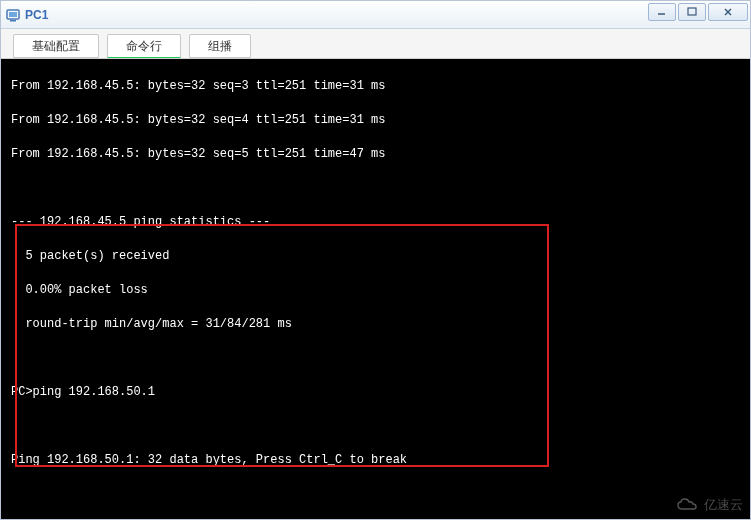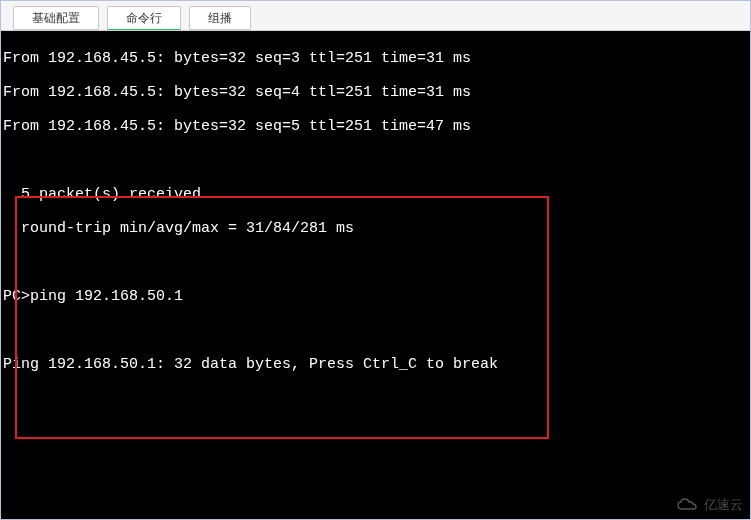--- a/index.html
+++ b/index.html
@@ -89,23 +89,23 @@
       border-bottom: 1px solid #22c55e;
       background: #fff;
       position: relative;
       z-index: 2;
     }
     .terminal {
       flex: 1;
       background: #000;
       color: #fff;
       font-family: "Courier New", monospace;
-      font-size: 15px;
+      font-size: 12px;
       line-height: 17px;
-      padding: 2px 2px;
+      padding: 2px 10px;
       overflow: hidden;
       position: relative;
       white-space: pre;
     }
     .highlight-box {
       position: absolute;
       border: 2px solid #d82020;
       left: 14px;
       top: 165px;
       width: 534px;
@@ -132,33 +132,63 @@
     .watermark-text {
       font-size: 13px;
       color: #888;
       font-family: Liberation Sans, sans-serif;
     }
   </style>
 </head>
 <body>
 
 <div class="window">
+  <div class="title-bar">
+    <span class="title-icon">
+      <svg width="16" height="16" viewBox="0 0 16 16">
+        <rect x="2" y="3" width="12" height="9" rx="1" fill="none" stroke="#4a7ab8" stroke-width="1.5"></rect>
+        <rect x="4" y="5" width="8" height="5" fill="#6fa8dc"></rect>
+        <rect x="5" y="13" width="6" height="1.5" fill="#4a7ab8"></rect>
+      </svg>
+    </span>
+    <span class="title-text">PC1</span>
+    <div class="window-controls">
+      <div class="win-btn">
+        <svg width="10" height="10" viewBox="0 0 10 10">
+            <line x1="1" y1="7" x2="8" y2="7" stroke="#3a5a7a" stroke-width="1.5"></line>
+          </svg>
+      </div>
+      <div class="win-btn">
+        <svg width="10" height="10" viewBox="0 0 10 10">
+            <rect x="1" y="1" width="8" height="7" fill="none" stroke="#3a5a7a" stroke-width="1.2"></rect>
+          </svg>
+      </div>
+      <div class="win-btn close">
+        <svg width="10" height="10" viewBox="0 0 10 10">
+            <line x1="2" y1="2" x2="8" y2="8" stroke="#3a5a7a" stroke-width="1.5"></line>
+            <line x1="8" y1="2" x2="2" y2="8" stroke="#3a5a7a" stroke-width="1.5"></line>
+          </svg>
+      </div>
+    </div>
+  </div>
 
   <div class="tab-bar">
     <div class="tab">基础配置</div>
     <div class="tab active">命令行</div>
     <div class="tab">组播</div>
   </div>
 
   <div class="terminal">
 <div class="terminal-line">From 192.168.45.5: bytes=32 seq=3 ttl=251 time=31 ms</div>
 <div class="terminal-line">From 192.168.45.5: bytes=32 seq=4 ttl=251 time=31 ms</div>
 <div class="terminal-line">From 192.168.45.5: bytes=32 seq=5 ttl=251 time=47 ms</div>
 <div class="terminal-line">&nbsp;</div>
+<div class="terminal-line">--- 192.168.45.5 ping statistics ---</div>
 <div class="terminal-line">  5 packet(s) received</div>
+<div class="terminal-line">  0.00% packet loss</div>
 <div class="terminal-line">  round-trip min/avg/max = 31/84/281 ms</div>
 <div class="terminal-line">&nbsp;</div>
 <div class="terminal-line">PC&gt;ping 192.168.50.1</div>
 <div class="terminal-line">&nbsp;</div>
 <div class="terminal-line">Ping 192.168.50.1: 32 data bytes, Press Ctrl_C to break</div>
 
 
 
 
 

